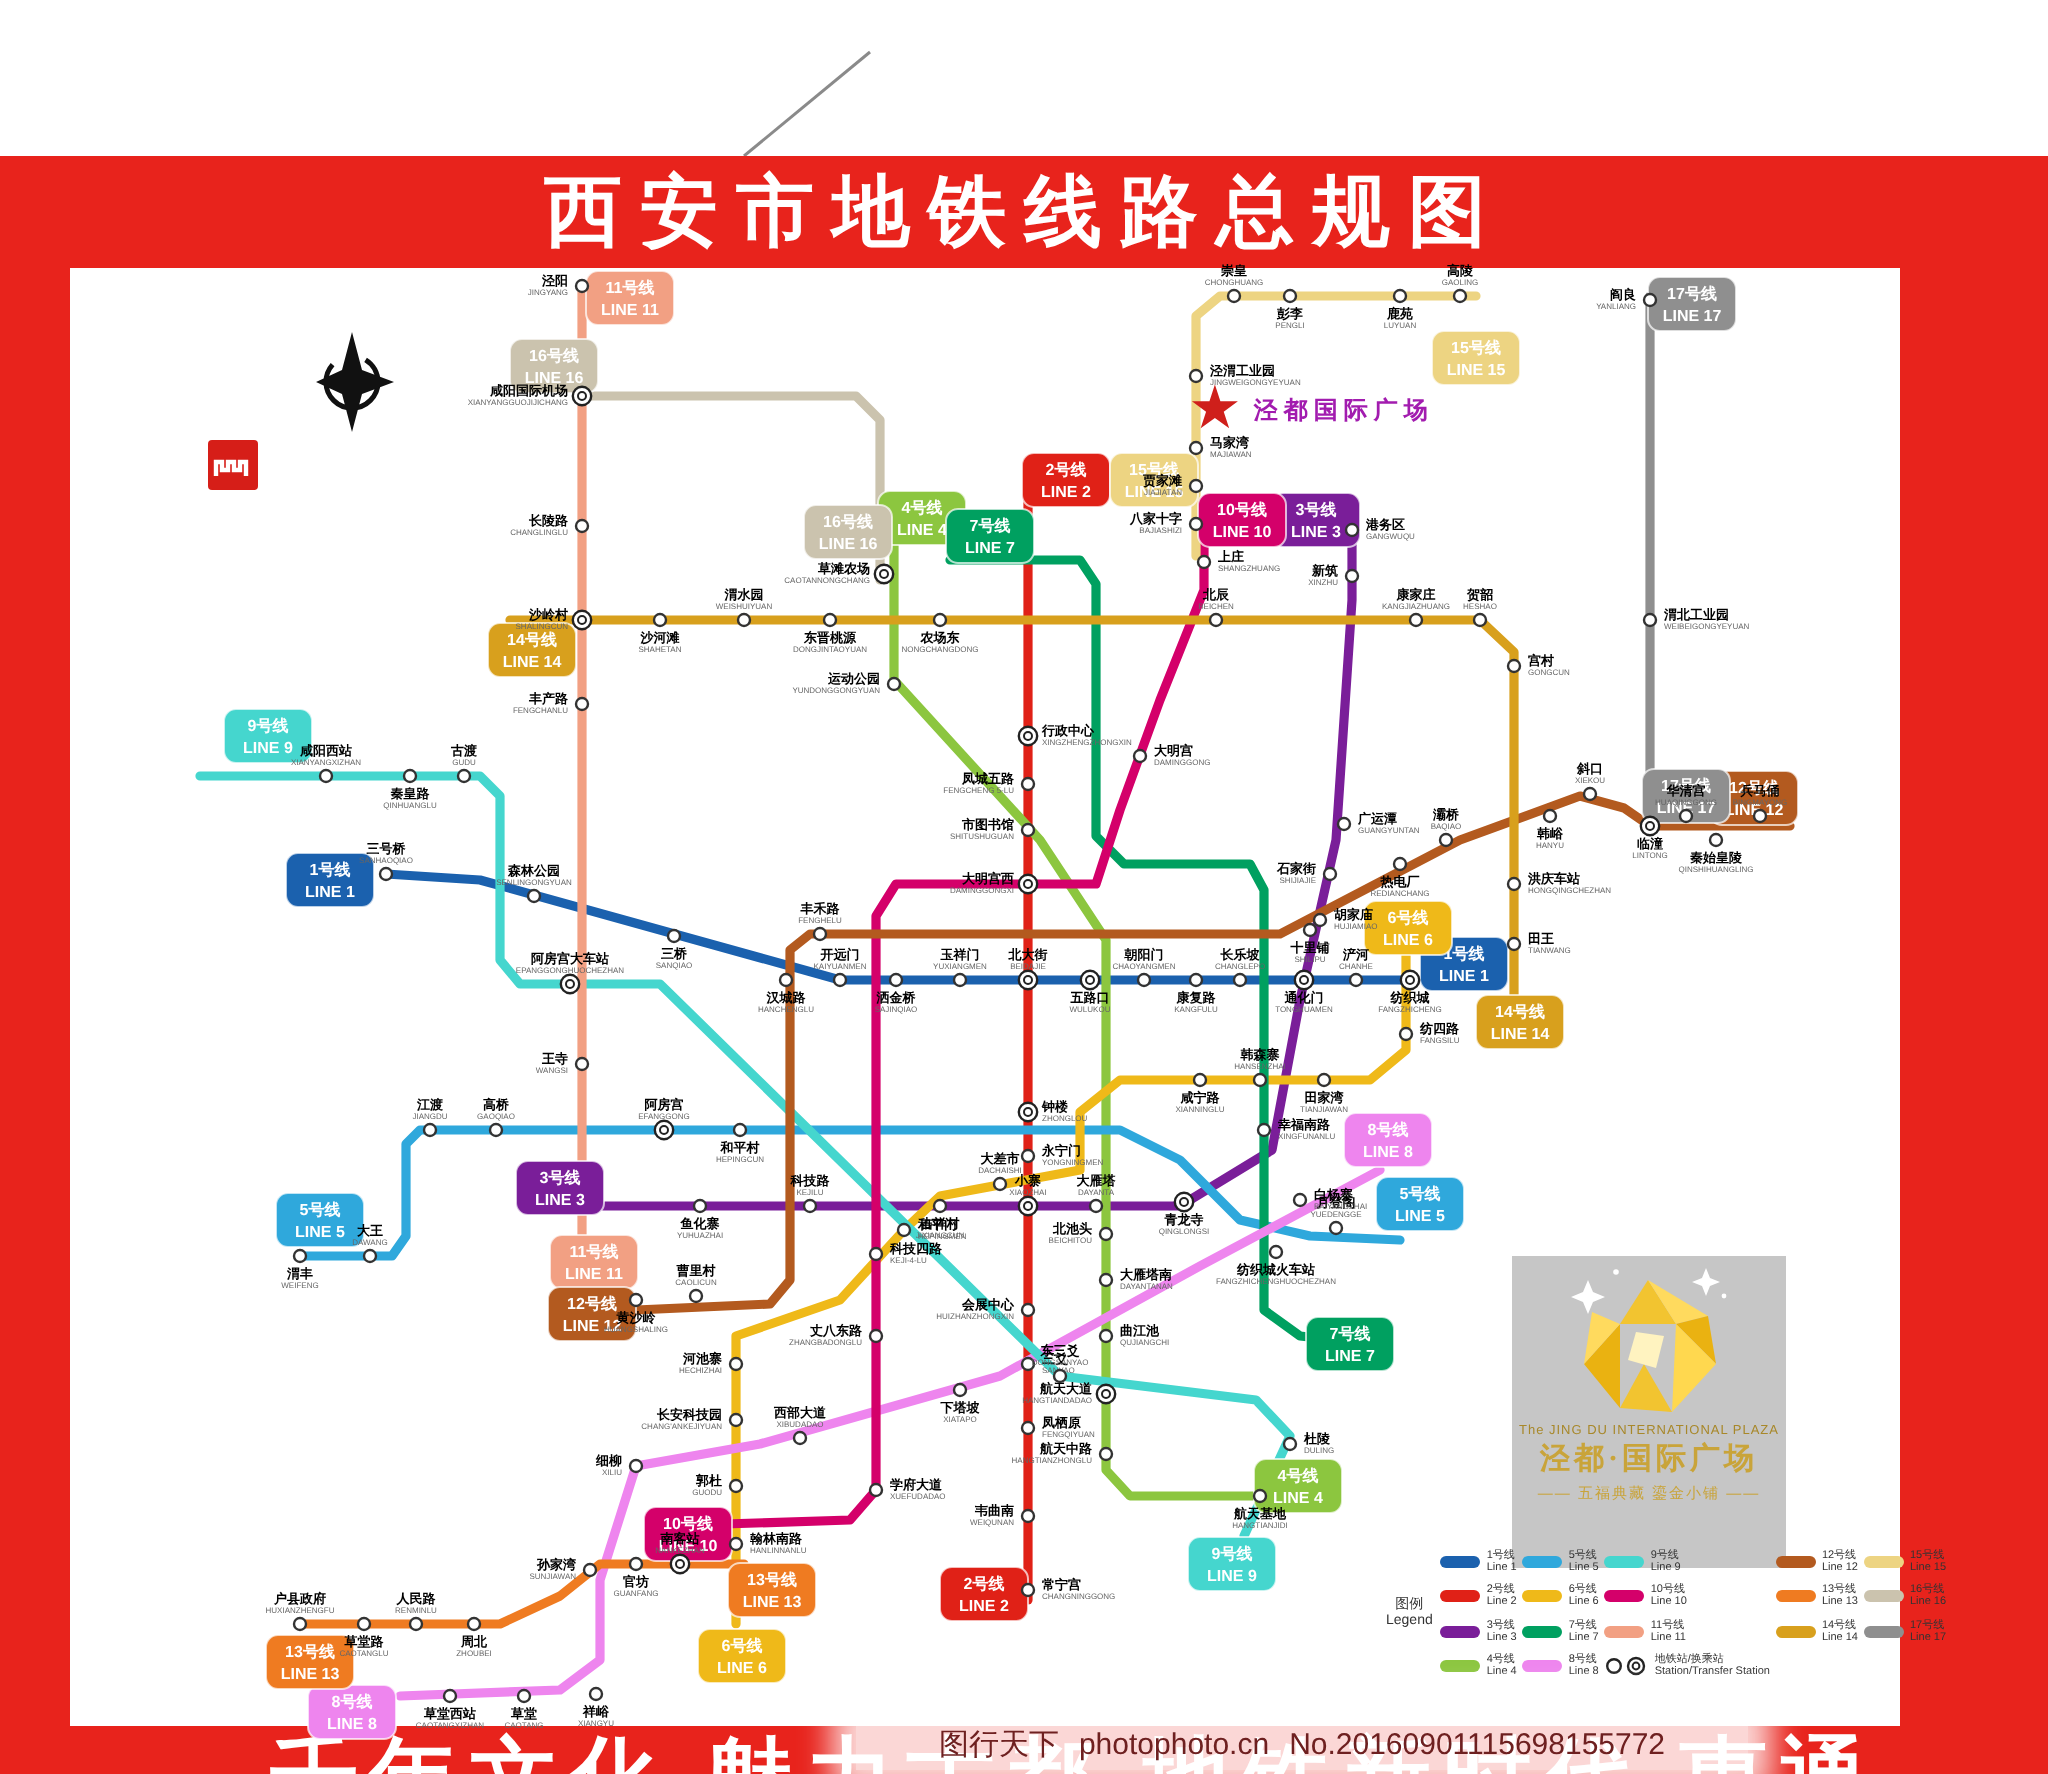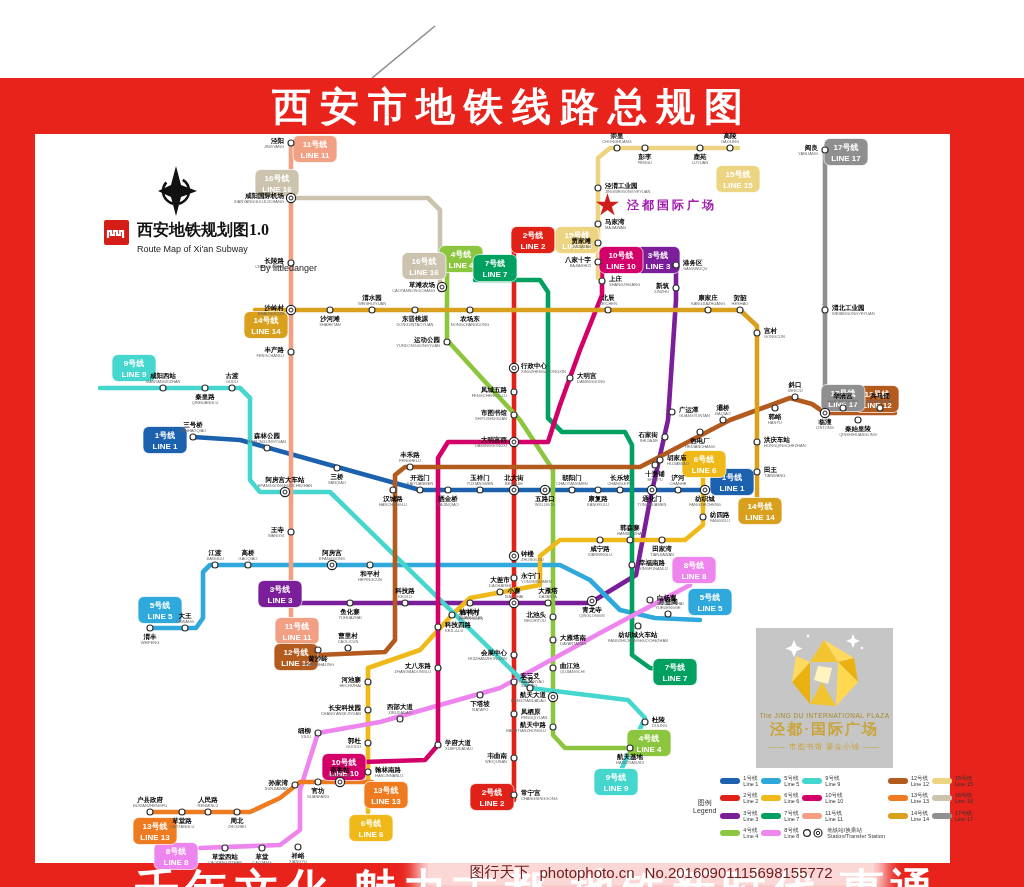--- a/index.html
+++ b/index.html
@@ -26,21 +26,21 @@
   #credits .row{display:flex;align-items:flex-start;}
   #credits-cn{font-size:16px;font-weight:bold;color:#111;font-family:"Liberation Serif","DejaVu Serif",serif;}
   #credits-en{font-size:9px;color:#222;margin-top:3px;}
   #credits-by{font-size:9px;color:#222;margin-top:9px;text-align:right;width:180px;}
   #metro-logo{width:25px;height:25px;margin-right:8px;flex:none;}
   
   #star-marker{left:594px;top:190px;display:flex;align-items:center;white-space:nowrap;}
   #star-marker .glyph{color:#cf1f1b;font-size:30px;line-height:30px;margin-right:6px;}
   #star-marker .txt{color:#a21caf;font-size:12px;font-weight:bold;letter-spacing:3px;}
   
-  #jd-box{left:756px;top:628px;width:137px;height:140px;background:#c6c6c6;text-align:center;}
+  #jd-box{left:756px;top:628px;width:137px;height:156px;background:#c6c6c6;text-align:center;}
   #jd-gem{width:137px;height:86px;display:block;}
   #jd-en{font-size:6.5px;color:#a8882a;letter-spacing:.5px;margin-top:-2px;}
   #jd-cn{font-size:15px;font-weight:bold;color:#c9a43a;letter-spacing:2px;margin-top:1px;
          font-family:"Liberation Serif","DejaVu Serif",serif;}
   #jd-sub{font-size:7.5px;color:#c9a43a;margin-top:3px;letter-spacing:1px;}
   
   #legend{left:693px;top:772px;width:232px;display:flex;align-items:center;}
   #legend-label{font-size:7px;color:#333;text-align:center;margin-right:4px;line-height:8px;flex:none;}
   #legend-grid{display:flex;flex:1;}
   .lg-col{display:flex;flex-direction:column;margin-right:3px;}
@@ -928,25 +928,20 @@
         </g>
       </g>
   </svg>
 
   <div class="abs" id="credits">
     <div class="row">
       <svg id="metro-logo" viewBox="0 0 25 25">
         <rect x="0" y="0" width="25" height="25" rx="2" fill="#d61e18"></rect>
         <path d="M4 18 v-7 h3 v4 h3 v-4 h3 v4 h3 v-4 h3 v7" fill="none" stroke="#fff" stroke-width="2.2"></path>
       </svg>
-      <div>
-        <div id="credits-cn">西安地铁规划图1.0</div>
-        <div id="credits-en">Route Map of Xi'an Subway</div>
-        <div id="credits-by">By littledanger</div>
-      </div>
     </div>
   </div>
 
   <div class="abs" id="star-marker">
     <span class="glyph">★</span>
     <span class="txt">泾都国际广场</span>
   </div>
 
   <div class="abs" id="jd-box">
     <svg id="jd-gem" viewBox="0 0 137 86">
@@ -960,21 +955,21 @@
         <polygon points="-32,8 -28,-18 -14,-12" fill="#ffda5e"></polygon>
         <polygon points="-6,-8 8,-6 4,10 -10,6" fill="#fff3c0"></polygon>
       </g>
       <path d="M38 12 l2.5 6 6 2.5 -6 2.5 -2.5 6 -2.5 -6 -6 -2.5 6 -2.5 Z" fill="#fff"></path>
       <path d="M97 6 l2 5 5 2 -5 2 -2 5 -2 -5 -5 -2 5 -2 Z" fill="#fff"></path>
       <circle cx="52" cy="8" r="1.4" fill="#fff"></circle>
       <circle cx="106" cy="20" r="1.2" fill="#fff"></circle>
     </svg>
     <div id="jd-en">The JING DU INTERNATIONAL PLAZA</div>
     <div id="jd-cn">泾都·国际广场</div>
-    <div id="jd-sub">—— 市图书馆 鎏金小铺 ——</div>
+    <div id="jd-sub">—— 五福典藏 鎏金小铺 ——</div>
   </div>
 
   <div class="abs" id="legend">
     <div id="legend-label">
       <div>图例</div>
       <div>Legend</div>
     </div>
     <div id="legend-grid">
         <div class="lg-col">
           <div class="lg-item">

